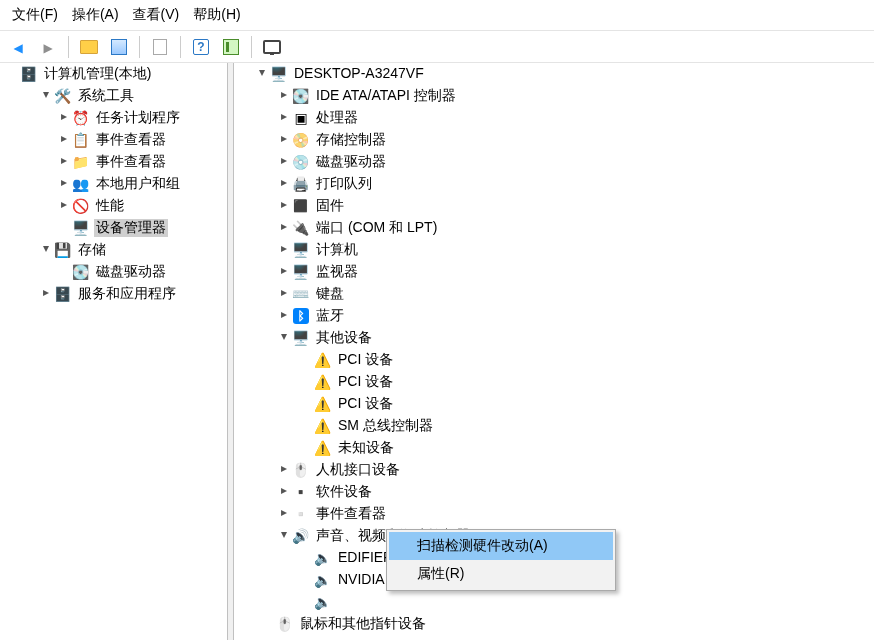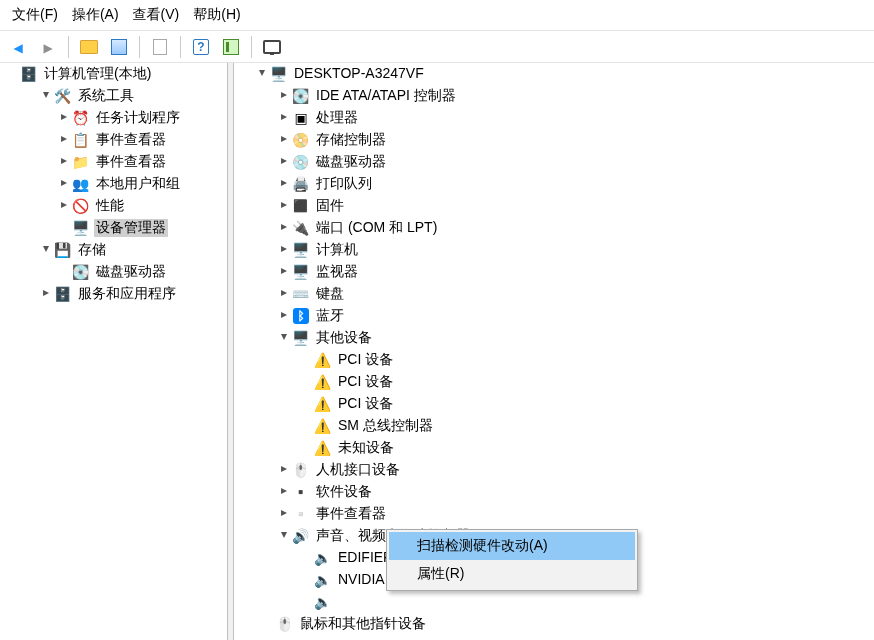--- a/index.html
+++ b/index.html
@@ -111,21 +111,21 @@
     .i-softdev::before { content:"▪️"; font-size:14px;}
     .i-softcomp::before { content:"▫️"; font-size:14px;}
     .i-sound::before { content:"🔊"; font-size:14px;}
     .i-audio::before { content:"🔈"; font-size:14px;}
 
     
     .context-menu {
       position:absolute;
       left: 386px;
       top: 529px;
-      width: 252px;
+      width: 230px;
       background:#f2f2f2;
       border:1px solid #aaa;
       box-shadow: 3px 3px 4px rgba(0,0,0,.25);
       z-index: 50;
       padding:2px;
     }
     .cm-item {
       padding:5px 12px 5px 28px;
       cursor:default;
     }

